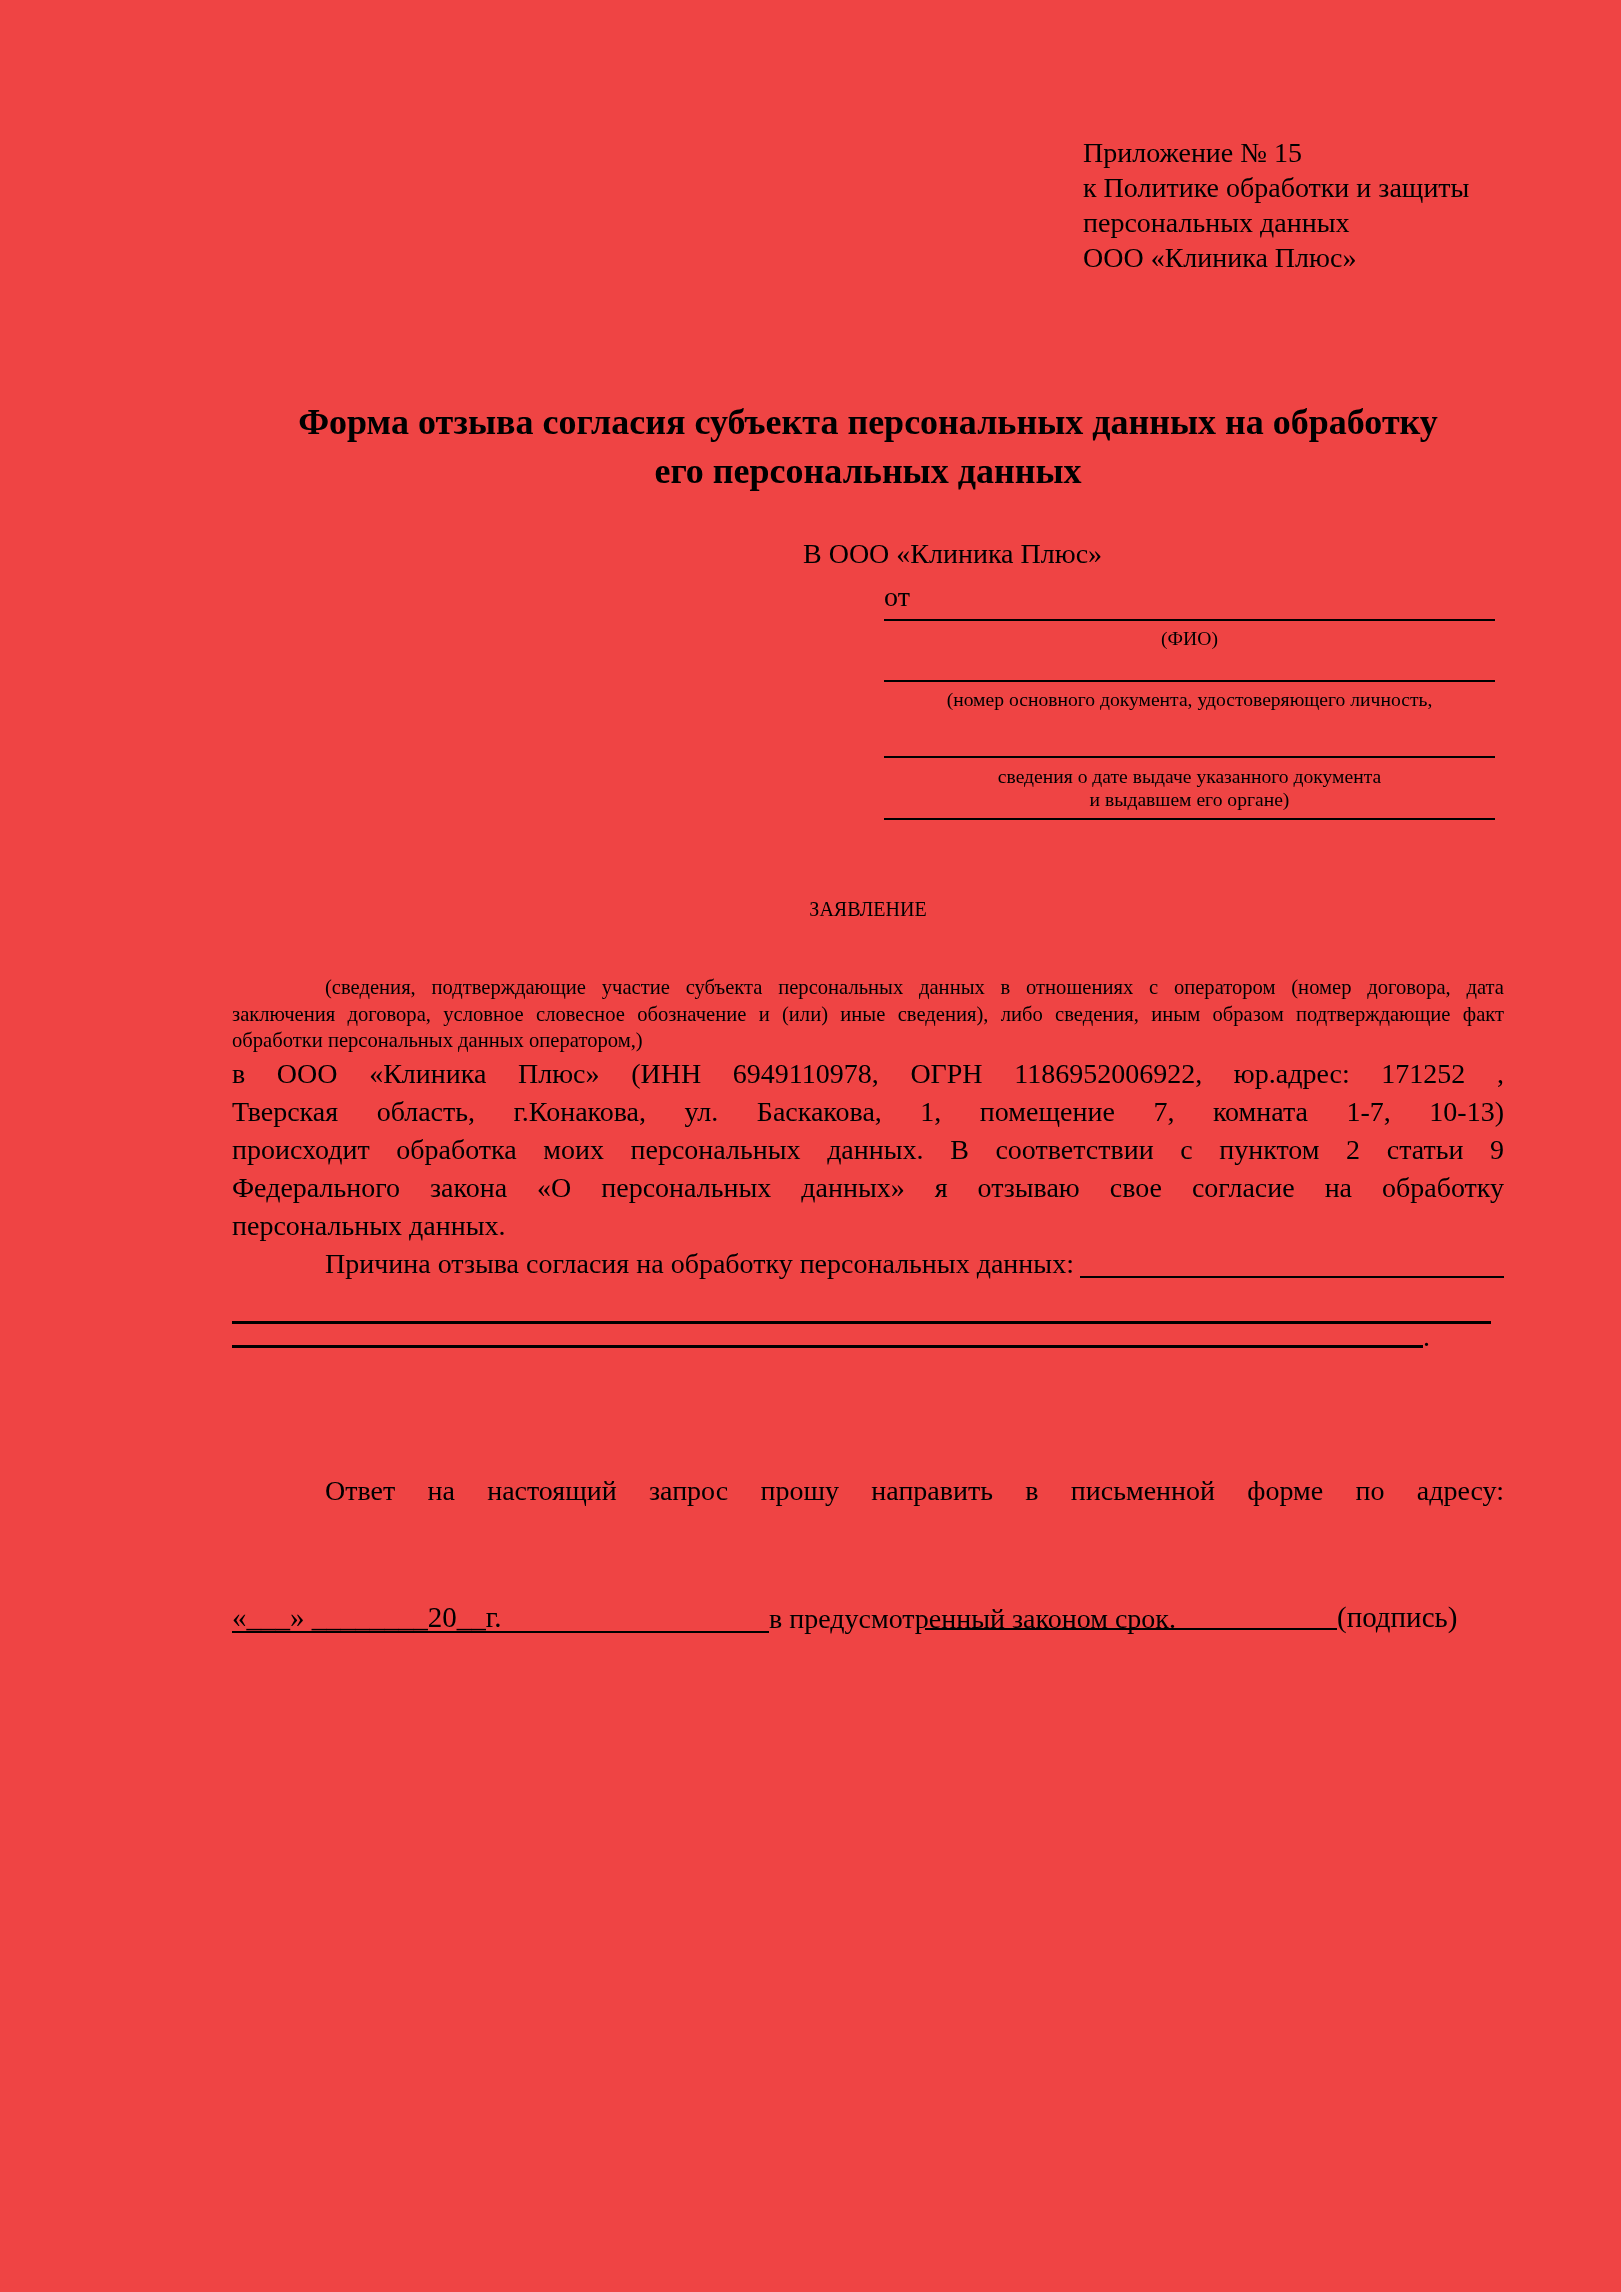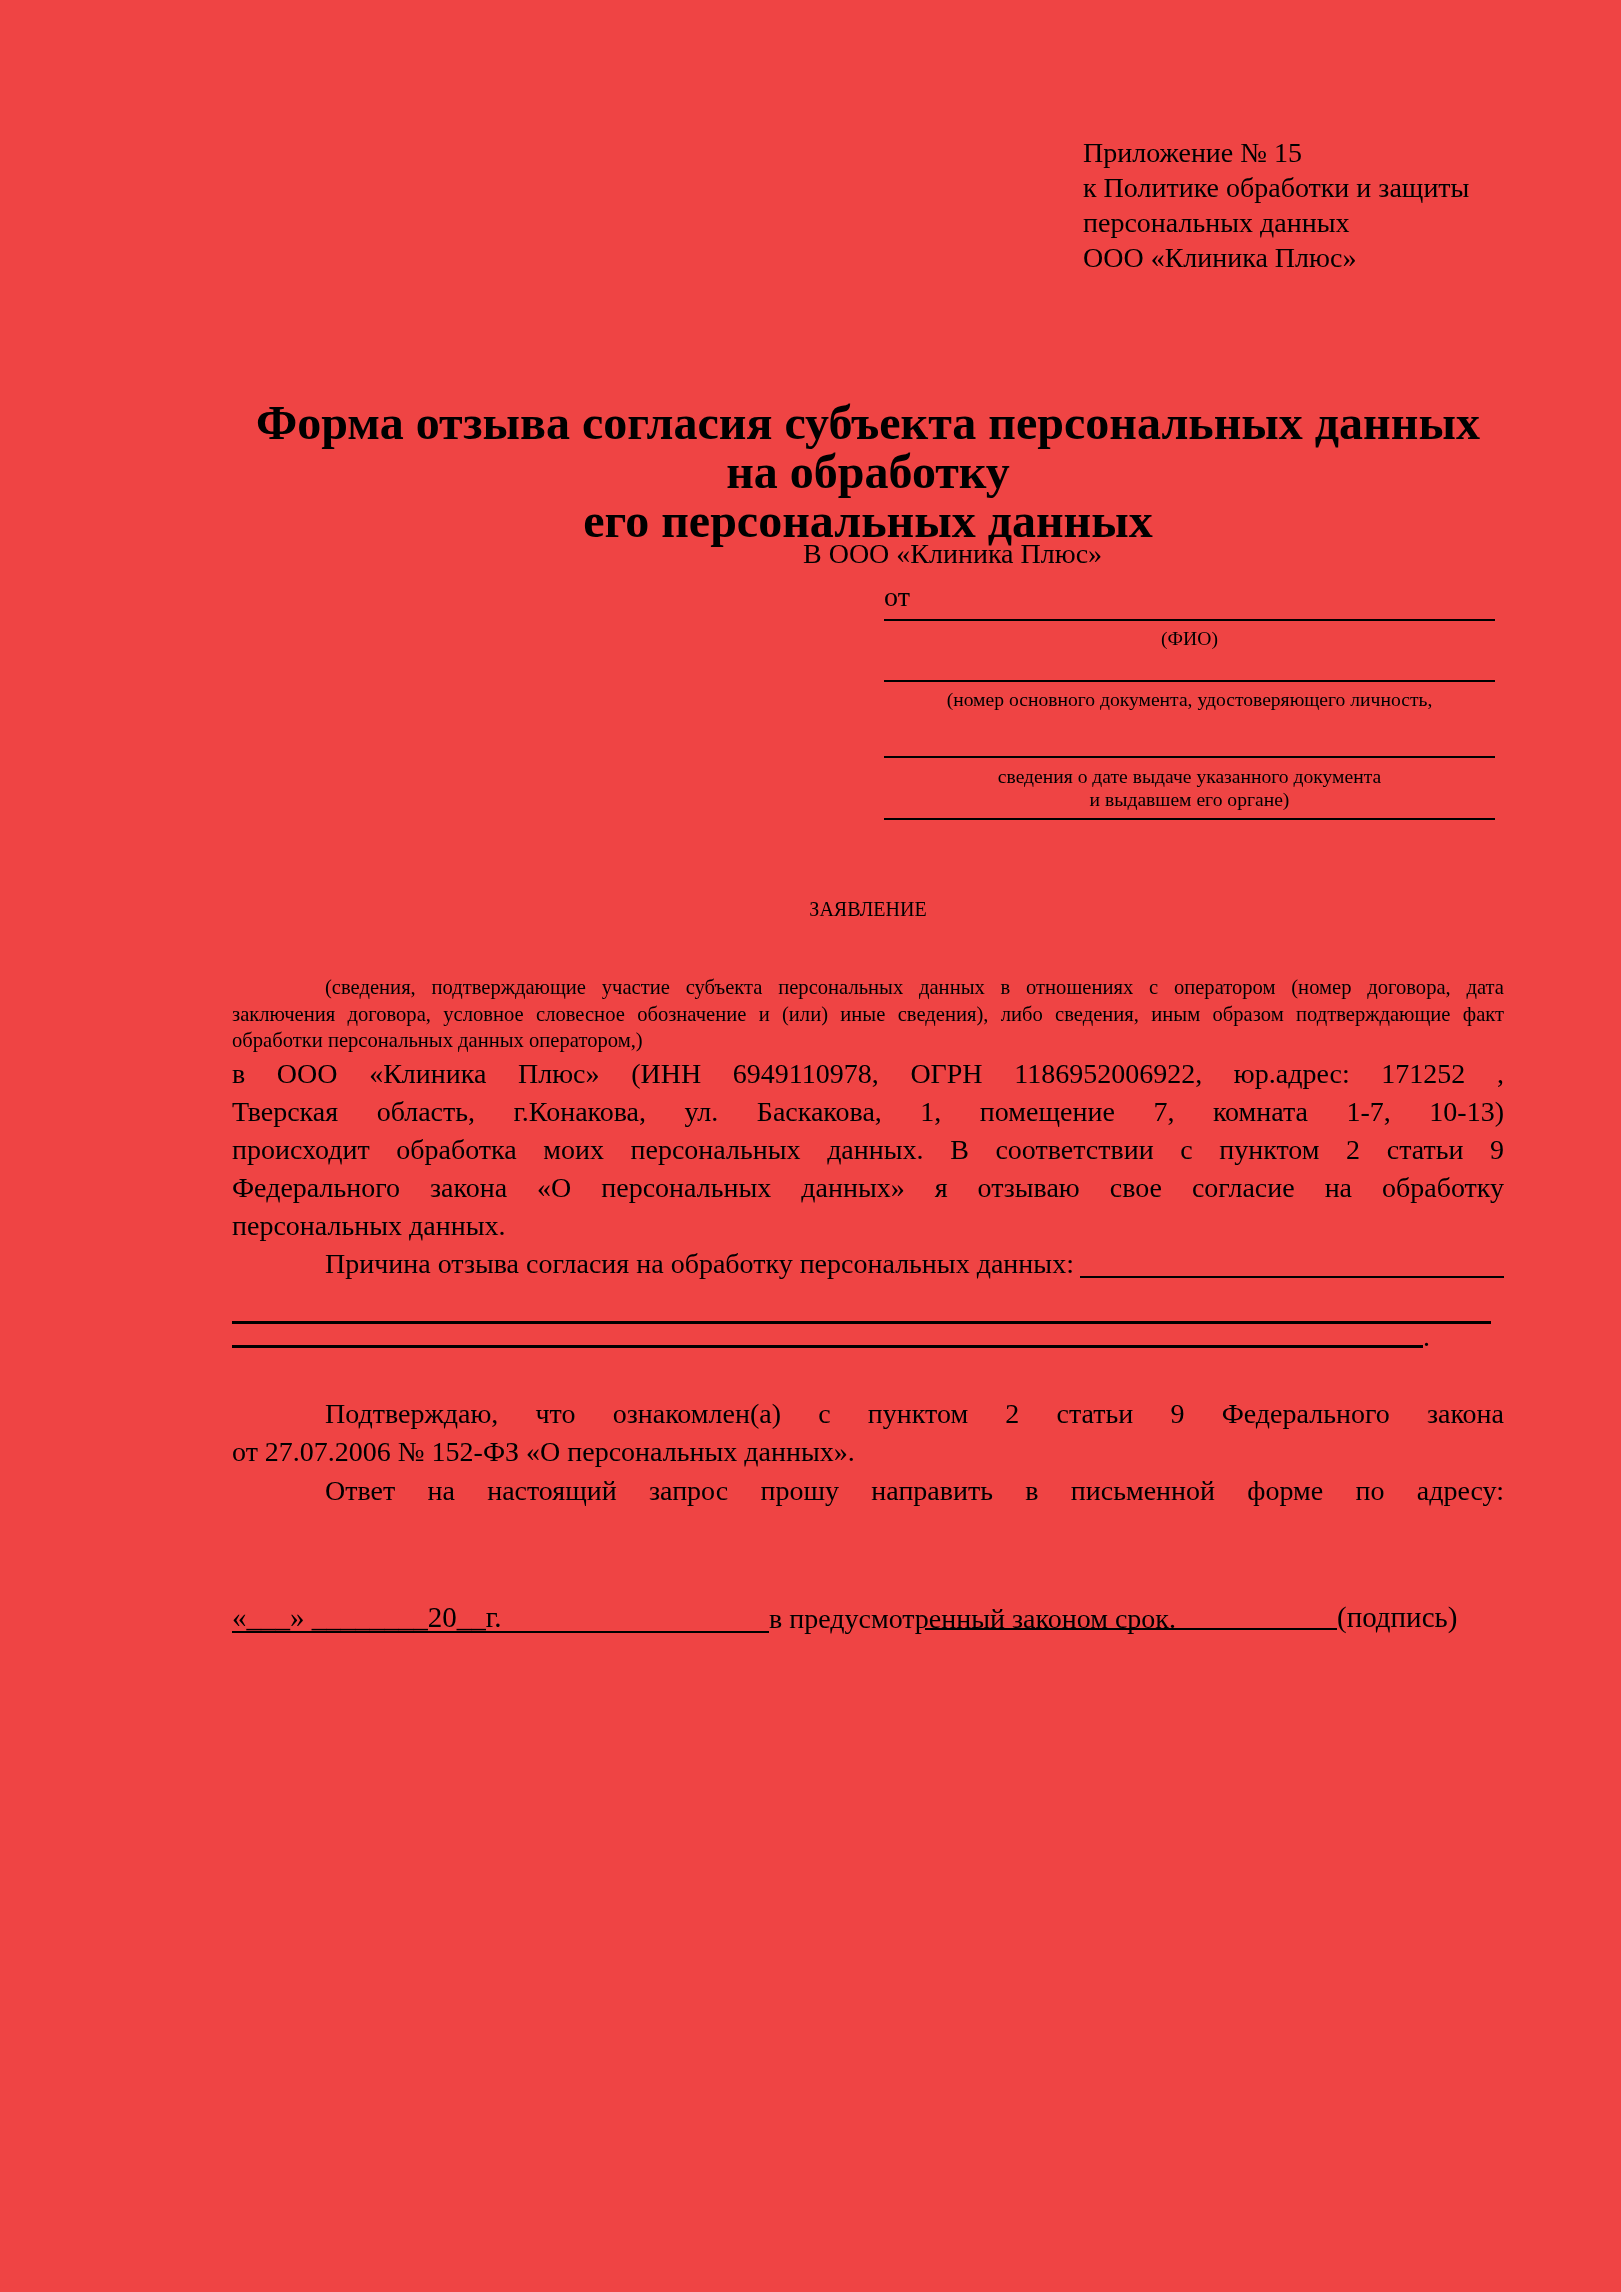--- a/index.html
+++ b/index.html
@@ -9,21 +9,21 @@
     font-family:"Liberation Serif", serif;
   }
   .abs { position:absolute; }
   .body-text { font-size:28px; line-height:38px; }
   .jline { text-align:justify; text-align-last:justify; }
   .indent { padding-left:93px; }
   .center { text-align:center; }
   .nowrap { white-space:nowrap; }
 
   .header-note { font-size:28px; line-height:35px; }
-  .doc-title { font-size:48px; line-height:49px; font-weight:bold; }
+  .doc-title { font-size:36px; line-height:49px; font-weight:bold; }
   .small-print { font-size:20.6px; line-height:26.5px; }
   .caption { font-size:19.6px; line-height:23.5px; text-align:center; }
   .heading { font-size:20px; }
 
   .field-line { border-bottom:2.9px solid #000; }
   .flex-row { display:flex; align-items:stretch; }
   .fill {
     flex:1 1 auto; border-bottom:2.9px solid #000;
     margin:0 0 4.9px 5.9px; align-self:stretch;
   }
@@ -87,24 +87,20 @@
     <span class="nowrap" style="margin-left:93px;">Причина отзыва согласия на обработку персональных данных:</span>
     <span class="fill"></span>
   </div>
 
   <div class="abs blank-rule" style="left:232px; top:1286px; width:1259px; height:35px;"></div>
   <div class="abs body-text row-bottom" style="left:232px; top:1319px; width:1272px; height:37px;">
     <span class="blank2"></span>
     <span>.</span>
   </div>
 
-  <div class="abs body-text" style="left:232px; top:1395px; width:1272px;">
-    <div class="jline indent">Подтверждаю, что ознакомлен(а) с пунктом 2 статьи 9 Федерального закона</div>
-    <div>от 27.07.2006 № 152-ФЗ «О персональных данных».</div>
-  </div>
 
   <div class="abs body-text jline indent" style="left:232px; top:1472px; width:1179px;">Ответ на настоящий запрос прошу направить в письменной форме по адресу:</div>
 
   <div class="abs body-text flex-row" style="left:232px; top:1600px; width:1272px;">
     <span class="reply-blank"></span>
     <span class="nowrap">в предусмотренный законом срок.</span>
   </div>
 
   <div class="abs sign-row nowrap" style="left:232px; top:1598px;">«___» ________20__г.</div>
   <div class="abs sign-row flex-row" style="left:925px; top:1598px;">

